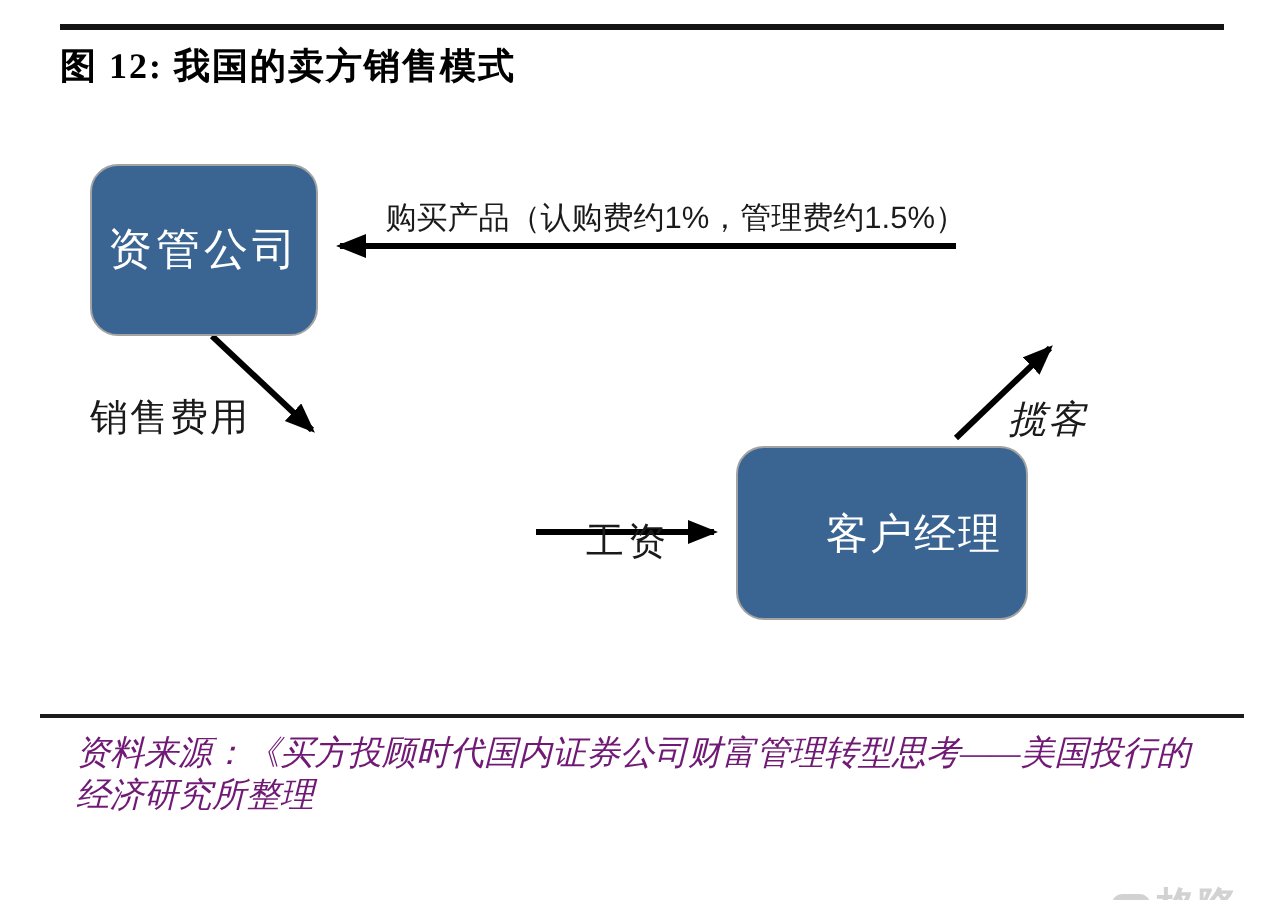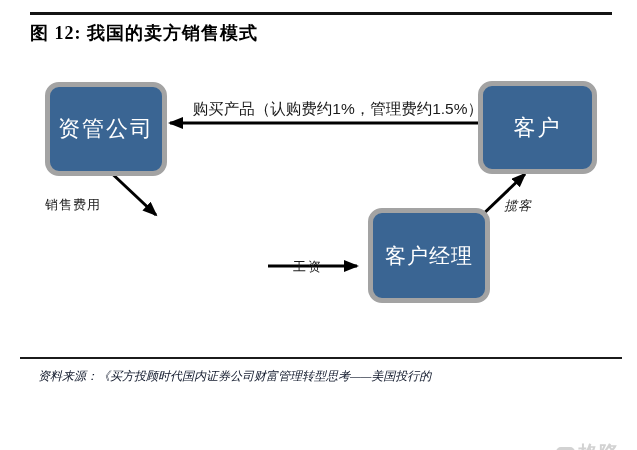--- a/index.html
+++ b/index.html
@@ -1,37 +1,37 @@
 <!DOCTYPE html>
 <html style="--node-color: #3a6593;"><head>
 <meta charset="utf-8">
 <style>
   html,body{margin:0;padding:0;background:#fff;}
   #page{position:relative;width:637px;height:450px;background:#ffffff;overflow:hidden;
         font-family:"Liberation Sans","DejaVu Sans",sans-serif;}
   .top-rule{position:absolute;left:30px;top:12px;width:582px;height:3px;background:#141414;}
   .fig-title{position:absolute;left:30px;top:21px;font-family:"Liberation Serif","DejaVu Serif",serif;
              font-weight:bold;font-size:18px;color:#000;letter-spacing:1px;white-space:nowrap;}
-  .node{position:absolute;background:var(--node-color,#3a6593);border:5px solid #a3a3a3;border-radius:14px;
+  .node{position:absolute;background:var(--node-color,#3a6593);border:1px solid #a3a3a3;border-radius:14px;
         color:#fff;display:flex;align-items:center;justify-content:center;
         font-size:22px;letter-spacing:2px;font-family:"Liberation Sans","DejaVu Sans",sans-serif;}
   .node-zgs{left:45px;top:82px;width:112px;height:84px;}
   .node-kh{left:478px;top:81px;width:109px;height:83px;}
   .node-qd{left:153px;top:223px;width:114px;height:87px;}
-  .node-khjl{left:368px;top:208px;width:112px;height:85px;font-size:21px;letter-spacing:1px;}
-  .edge-label{position:absolute;color:#1a1a1a;font-size:13px;white-space:nowrap;}
+  .node-khjl{left:368px;top:223px;width:112px;height:85px;font-size:21px;letter-spacing:1px;padding-left:32px;}
+  .edge-label{position:absolute;color:#1a1a1a;font-size:19px;white-space:nowrap;}
   .lbl-purchase{left:163px;top:71px;width:320px;text-align:right;font-size:15.5px;margin-top:28px;}
   .lbl-sales{left:45px;top:196px;letter-spacing:1px;}
   .lbl-salary{left:293px;top:258px;letter-spacing:2px;}
   .lbl-canvass{left:504px;top:197px;letter-spacing:1px;font-style:italic;}
   svg.arrows{position:absolute;left:0;top:0;width:637px;height:450px;pointer-events:none;}
   .bottom-rule{position:absolute;left:20px;top:357px;width:602px;height:2px;background:#1b1b1b;}
   .source{position:absolute;left:38px;top:366px;width:572px;
           font-family:"Liberation Serif","DejaVu Serif",serif;font-style:italic;
-          font-size:12px;color:#0f172a;line-height:21px;}
+          font-size:17px;color:#701a75;line-height:21px;}
   .watermark{position:absolute;left:556px;top:419px;display:flex;align-items:center;gap:3px;
              color:#d2d2d2;}
   .wm-g{width:20px;height:20px;border:3px solid #d2d2d2;border-radius:5px;box-sizing:border-box;
         font-weight:bold;font-size:13px;line-height:14px;text-align:left;padding-left:3px;color:#d2d2d2;}
   .wm-text{font-size:20px;font-weight:bold;letter-spacing:1px;margin-top:21px;}
 </style>
 </head>
 <body>
 
 <div id="page">
@@ -48,36 +48,34 @@
     </defs>
     <line x1="478" y1="123" x2="170" y2="123" stroke="#000" stroke-width="3" marker-end="url(#ah)"></line>
     <line x1="106" y1="168" x2="156" y2="215" stroke="#000" stroke-width="3" marker-end="url(#ah)"></line>
     <line x1="268" y1="266" x2="357" y2="266" stroke="#000" stroke-width="3" marker-end="url(#ah)"></line>
     <line x1="478" y1="219" x2="525" y2="174" stroke="#000" stroke-width="3" marker-end="url(#ah)"></line>
   </svg>
 
   <div class="node node-zgs">
     <span>资管公司</span>
   </div>
-  <div class="node node-kh">
-    <span>客户</span>
-  </div>
   <div class="node node-khjl">
     <span>客户经理</span>
   </div>
 
   <div class="edge-label lbl-purchase">购买产品（认购费约1%，管理费约1.5%）</div>
   <div class="edge-label lbl-sales">销售费用</div>
   <div class="edge-label lbl-salary">工资</div>
   <div class="edge-label lbl-canvass">揽客</div>
 
   <div class="bottom-rule"></div>
 
   <div class="source">
     <div>资料来源：《买方投顾时代国内证券公司财富管理转型思考——美国投行的</div>
+    <div>经济研究所整理</div>
   </div>
 
   <div class="watermark">
     <div class="wm-g">G</div>
     <div class="wm-text">格隆汇</div>
   </div>
 
 </div>
 
 </body></html>

